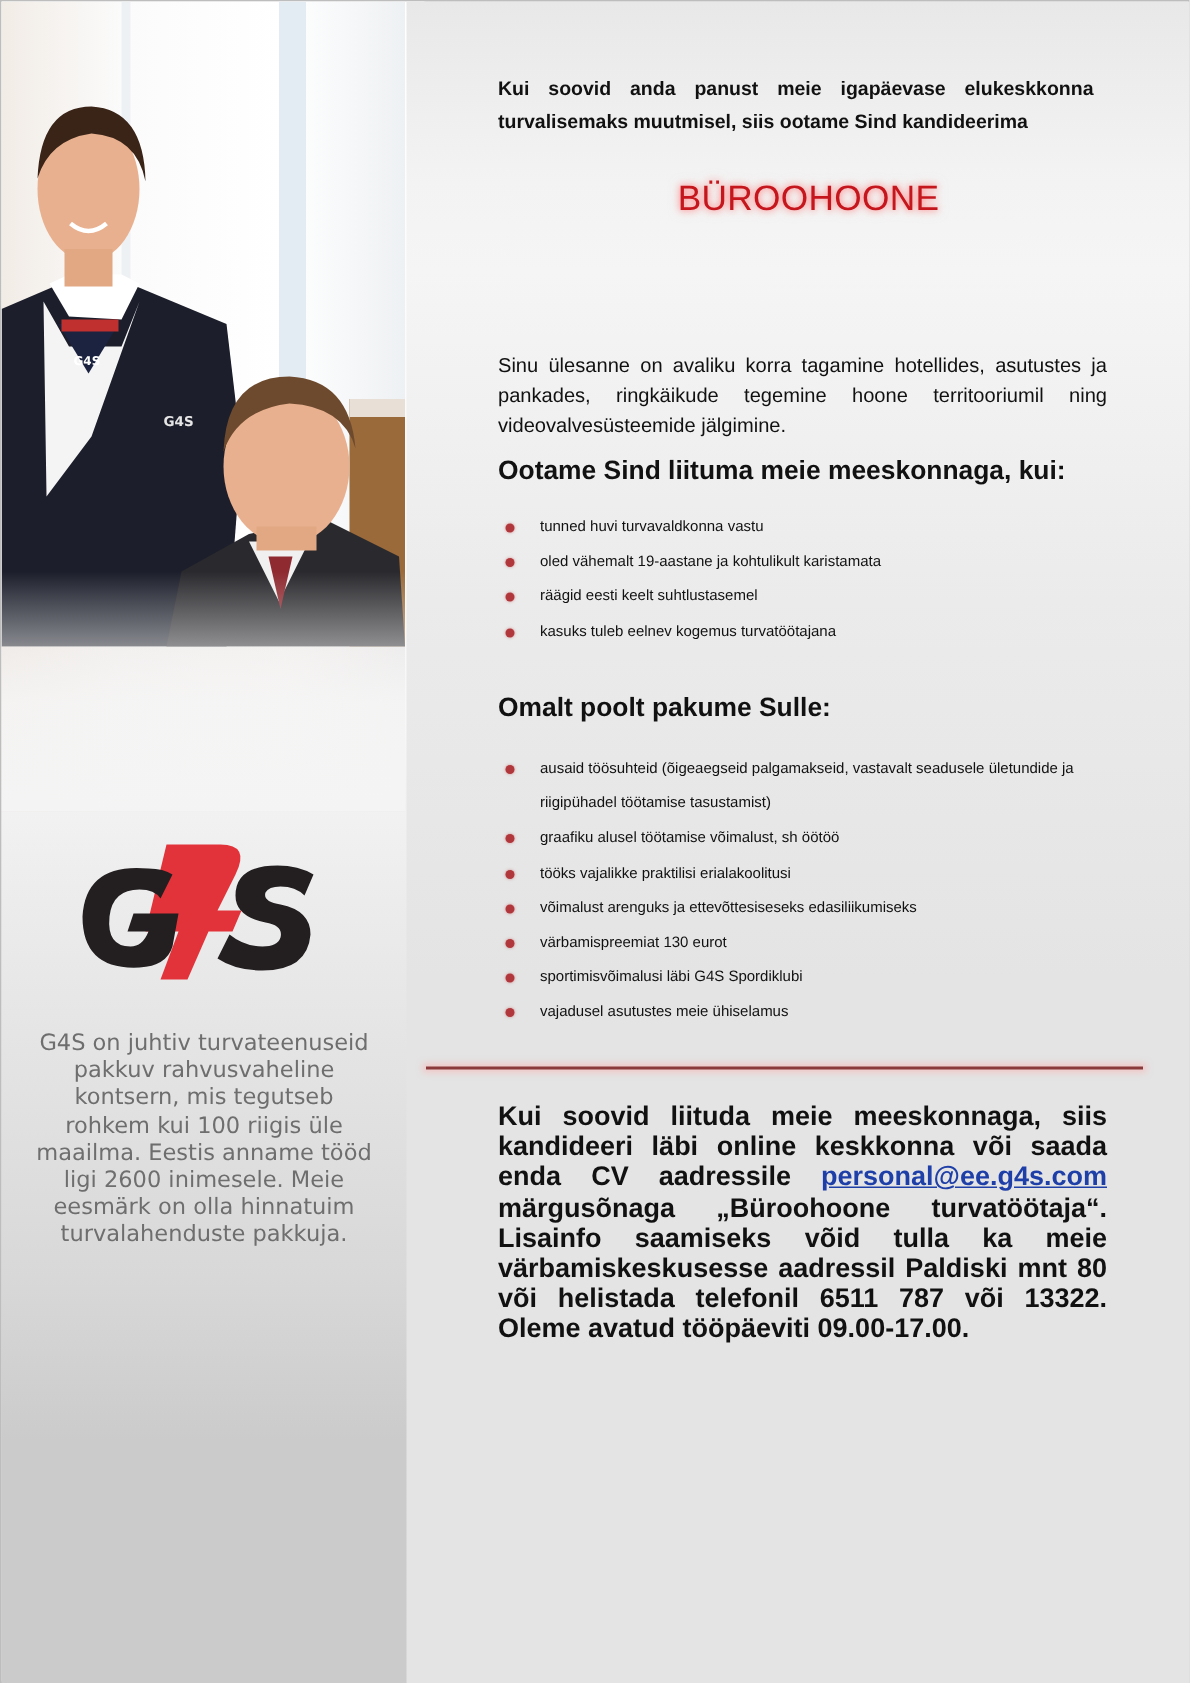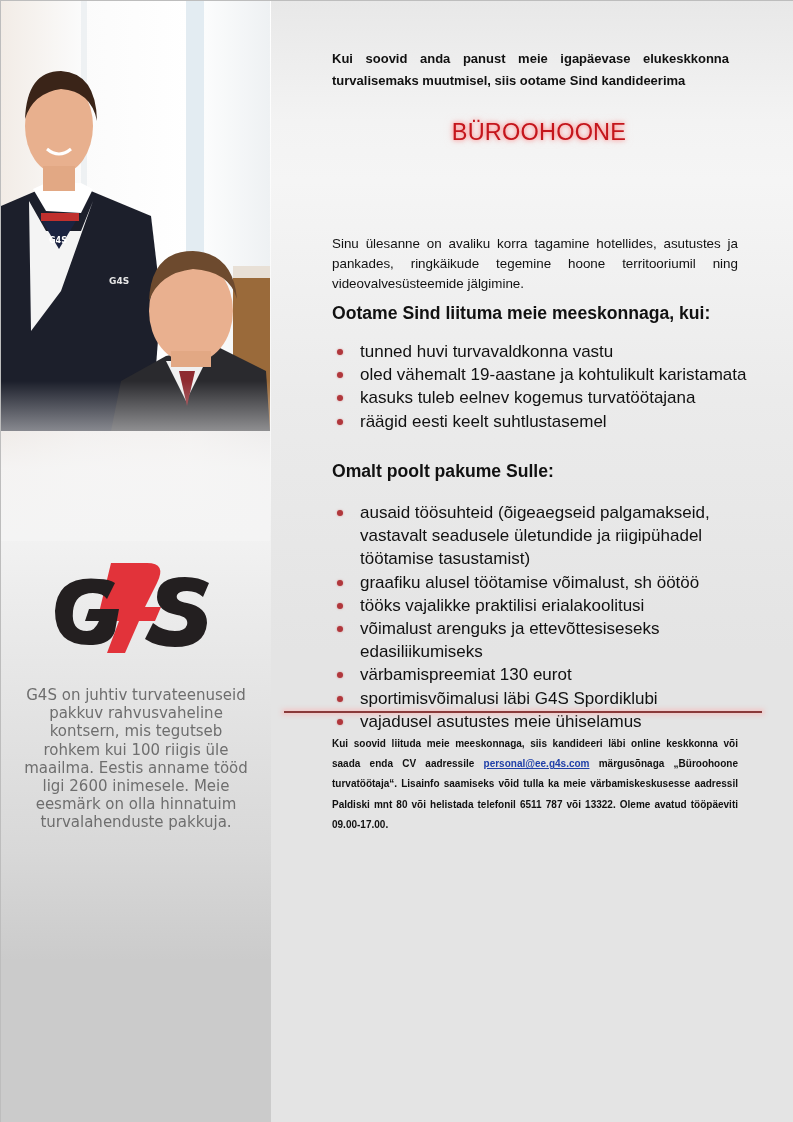--- a/index.html
+++ b/index.html
@@ -53,35 +53,35 @@
     position: absolute; top: 213px; left: 0; width: 406px;
     font-size: 13.4px; line-height: 20px; text-align: justify; margin-top: 20px;
   }
   .h2 {
     position: absolute; left: 0; font-weight: bold; font-size: 17.6px; line-height: 24px; color: #111;
   }
   .h2.req { top: 300px; }
   .h2.offer { top: 458px; }
   ul.blist { position: absolute; left: 0; list-style: none; width: 420px; }
   ul.blist li {
-    position: relative; padding-left: 28px; font-size: 17px; line-height: 23.2px;
+    position: relative; padding-left: 28px; font-size: 10px; line-height: 23.2px;
   }
   ul.blist li::before {
     content: ""; position: absolute; left: 5px; top: 9px; width: 6px; height: 6px;
     border-radius: 50%; background: #b0373c; box-shadow: 0 0 2px rgba(200,80,80,0.6);
   }
   ul.req-list { top: 339px; }
   ul.offer-list { top: 500px; }
   .divider {
     position: absolute; left: 13px; top: 710px; width: 478px; height: 2px;
     background: #8a3a3a; box-shadow: 0 0 4px 2px rgba(255,170,170,0.5);
   }
   .contact {
     position: absolute; top: 733px; left: 0; width: 406px;
-    font-weight: bold; font-size: 10px; line-height: 20.2px; text-align: justify;
+    font-weight: bold; font-size: 18px; line-height: 20.2px; text-align: justify;
   }
   .contact a { color: #1f3fa8; text-decoration: underline; }
 </style>
 </head>
 <body>
 
 <div class="page">
 
   <div class="left-col">
     <div class="photo">
@@ -150,22 +150,22 @@
       <h1 class="title">
         <span>BÜROOHOONE</span><br>
       </h1>
 
       <p class="desc">Sinu ülesanne on avaliku korra tagamine hotellides, asutustes ja pankades, ringkäikude tegemine hoone territooriumil ning videovalvesüsteemide jälgimine.</p>
 
       <h2 class="h2 req">Ootame Sind liituma meie meeskonnaga, kui:</h2>
       <ul class="blist req-list">
         <li>tunned huvi turvavaldkonna vastu</li>
         <li>oled vähemalt 19-aastane ja kohtulikult karistamata</li>
+        <li>räägid eesti keelt suhtlustasemel</li>
         <li>kasuks tuleb eelnev kogemus turvatöötajana</li>
-        <li>räägid eesti keelt suhtlustasemel</li>
       </ul>
 
       <h2 class="h2 offer">Omalt poolt pakume Sulle:</h2>
       <ul class="blist offer-list">
         <li>ausaid töösuhteid (õigeaegseid palgamakseid, vastavalt seadusele ületundide ja riigipühadel töötamise tasustamist)</li>
         <li>graafiku alusel töötamise võimalust, sh öötöö</li>
         <li>tööks vajalikke praktilisi erialakoolitusi</li>
         <li>võimalust arenguks ja ettevõttesiseseks edasiliikumiseks</li>
         <li>värbamispreemiat 130 eurot</li>
         <li>sportimisvõimalusi läbi G4S Spordiklubi</li>

